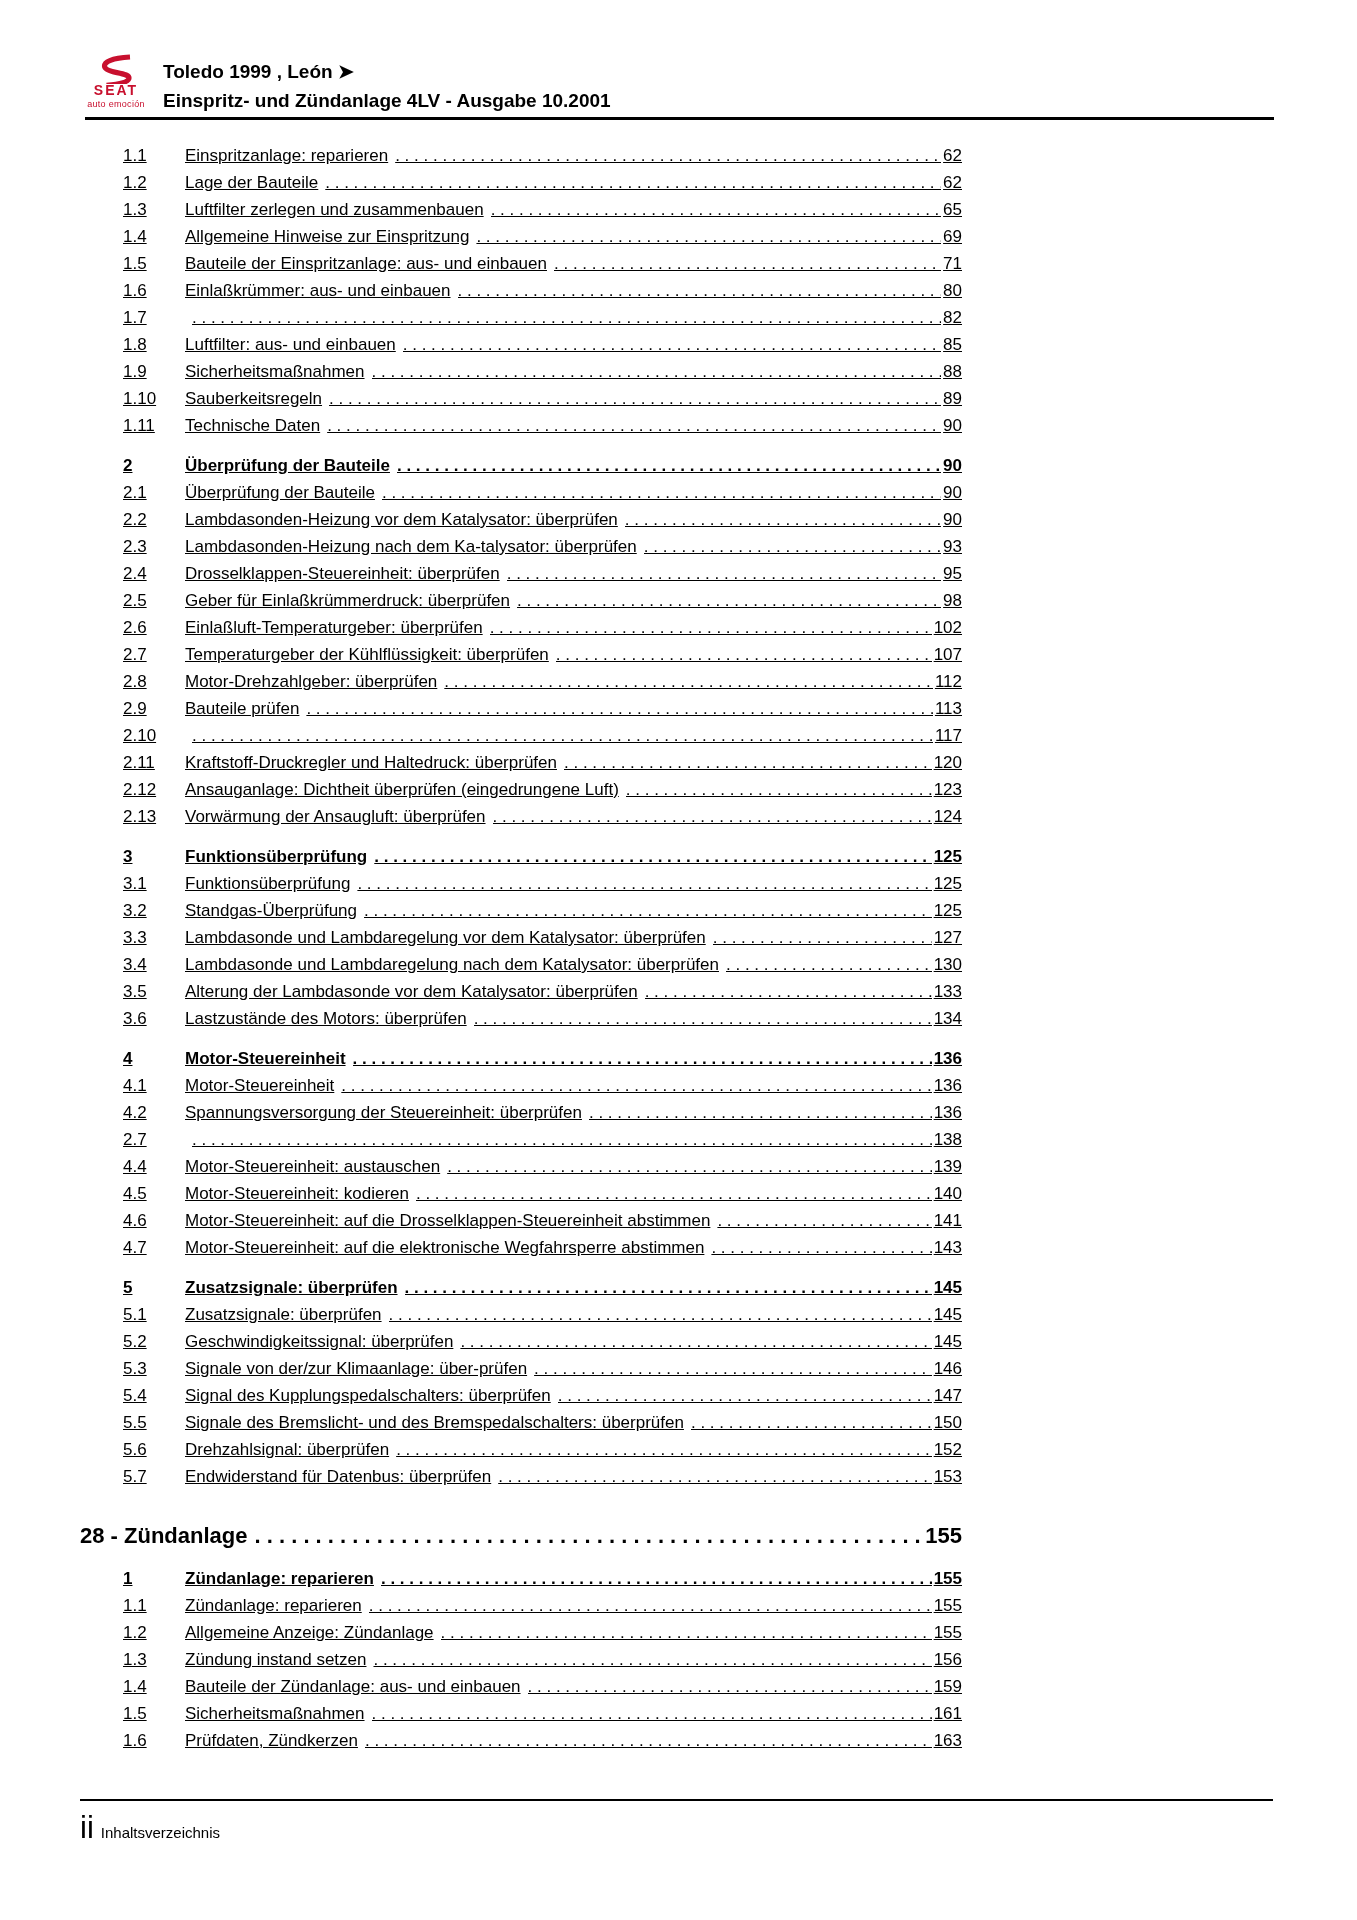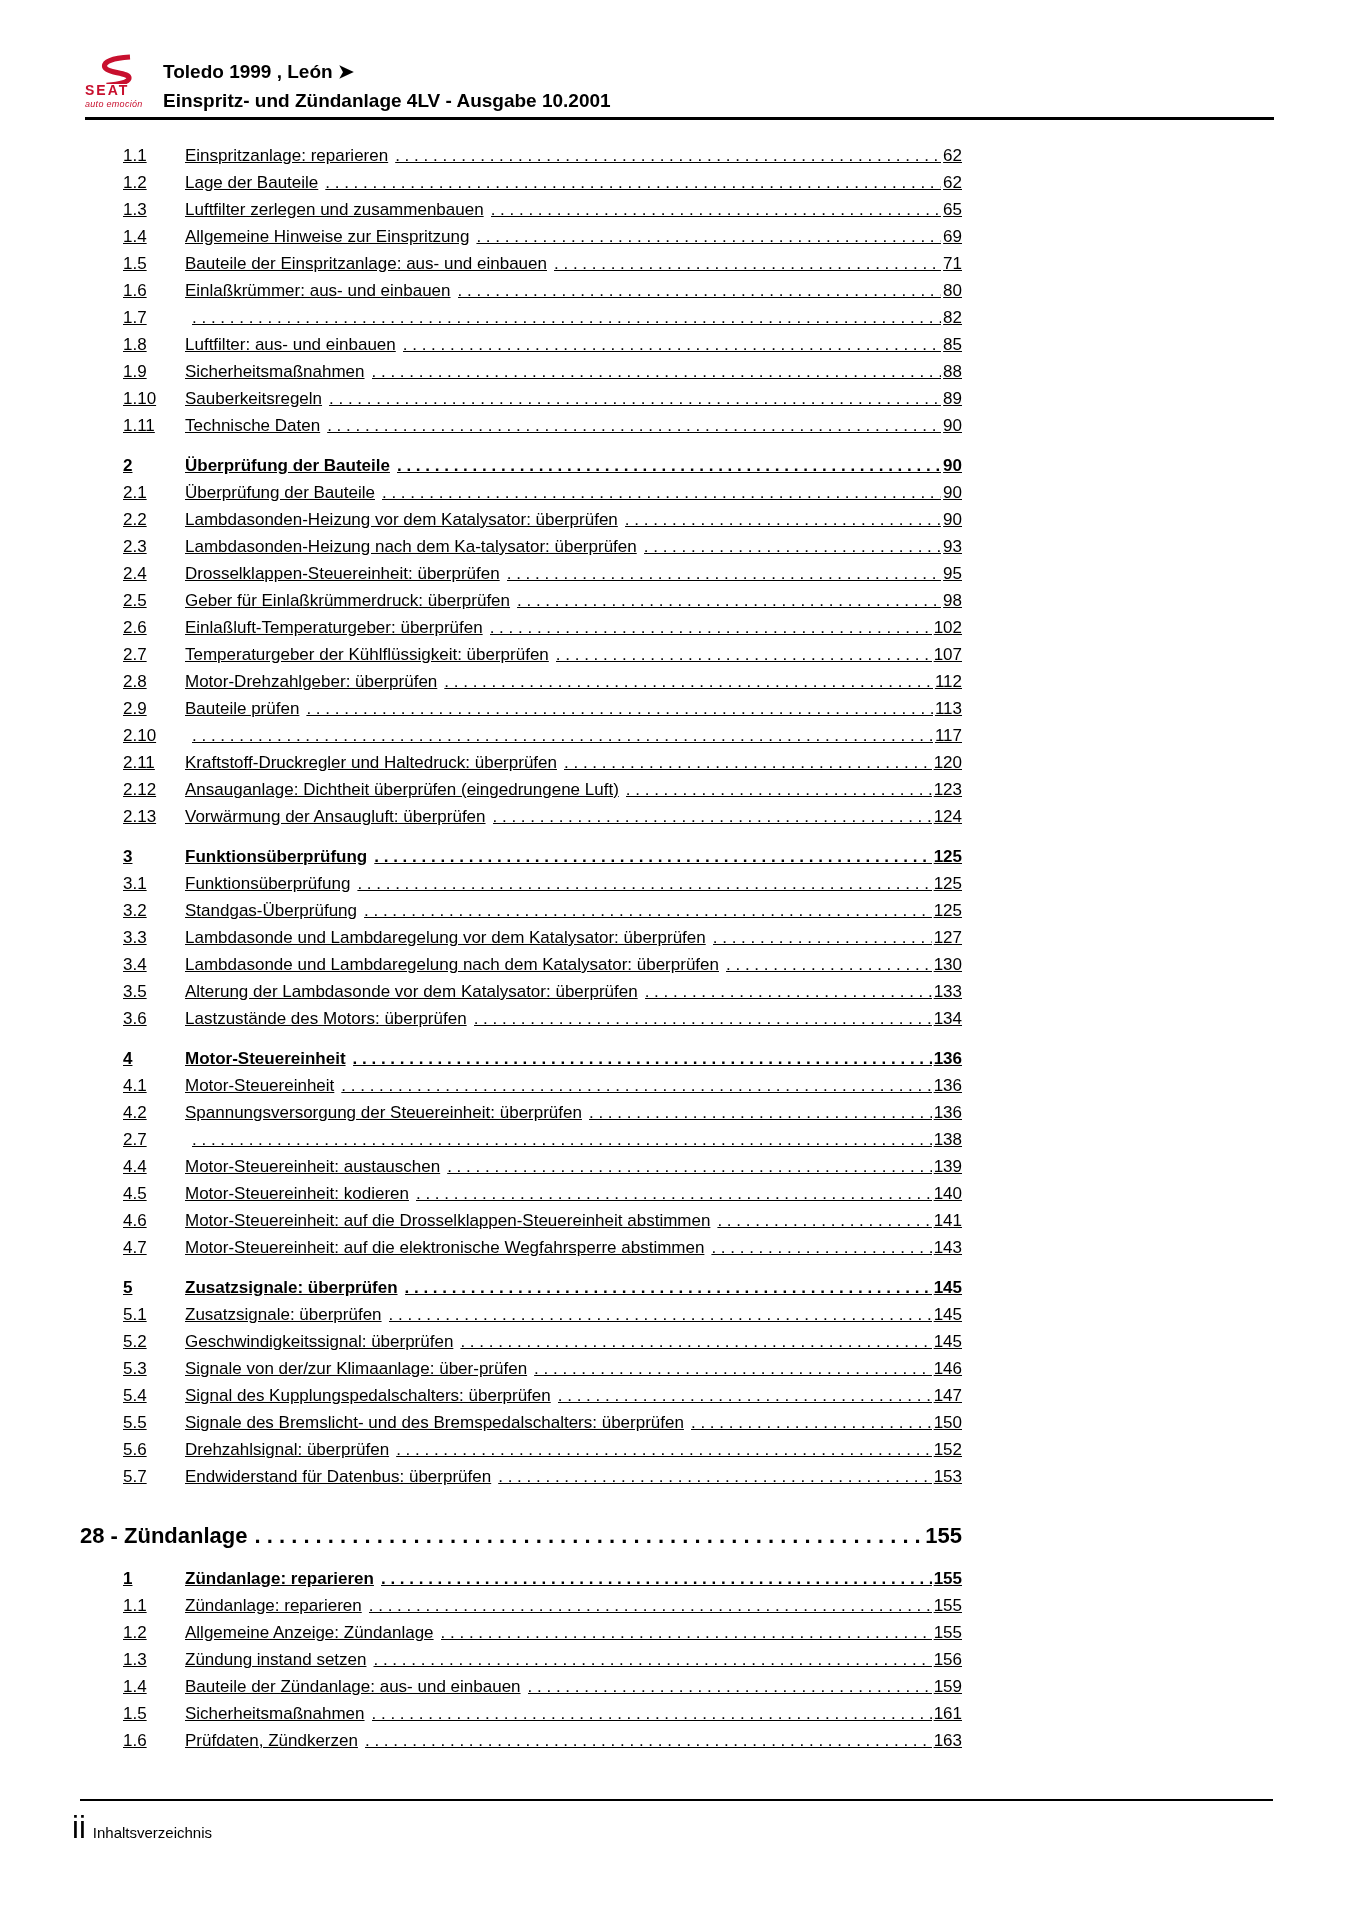--- a/index.html
+++ b/index.html
@@ -9,43 +9,43 @@
     width:1357px; height:1920px;
     position:relative;
     font-family:"Liberation Sans", sans-serif;
     color:#000;
     overflow:hidden;
   }
 
   
   .header { position:absolute; top:54px; left:85px; width:1189px; }
   .header-flex { display:flex; gap:16px; align-items:flex-start; }
-  .logo { width:62px; color:var(--brand,#c8102e); flex:none; }
+  .logo { width:62px; text-align:center; color:var(--brand,#c8102e); flex:none; }
   .logo-s { display:block; margin:0 auto; }
   .logo-brand { font-size:14px; font-weight:bold; letter-spacing:2px; margin-top:-2px; }
-  .logo-tagline { font-size:9px; margin-top:1px; letter-spacing:0.3px;font-style:italic; }
+  .logo-tagline { font-size:9px; margin-top:1px; letter-spacing:0.3px; }
   .header-titles { padding-top:6px; }
   .h-title { font-size:19px; font-weight:bold; }
   .h-sub { font-size:19px; font-weight:bold; margin-top:7px; }
   .header-rule { border-top:3px solid #000; margin-top:5px; }
 
   
   .toc { position:absolute; top:142px; left:80px; width:882px; }
   .row { display:flex; align-items:baseline; font-size:17px; line-height:27px; }
   .row.item, .row.section { padding-left:43px;text-decoration:underline; }
   .row.section { font-weight:bold; margin-top:13px; }
   .row.chapter { font-weight:bold; font-size:22px; line-height:32px; margin-top:30px; }
   .row .num { width:62px; flex:none; }
   .row .title { flex:none; white-space:nowrap; }
   .row .dots { flex:1 1 auto; min-width:0; overflow:hidden; white-space:nowrap; margin-left:7px; margin-right:2px; }
   .row .page { flex:none; text-align:right; }
 
   
   .footer-rule { position:absolute; top:1799px; left:80px; width:1193px; border-top:2px solid #000; }
-  .footer { position:absolute; top:1812px; left:72px; display:flex; align-items:baseline; gap:7px; }
+  .footer { position:absolute; top:1812px; left:80px; display:flex; align-items:baseline; gap:7px; }
   .footer-page { font-size:31px; line-height:1; }
   .footer-label { font-size:15px; }
 </style>
 </head>
 <body>
 
 <div class="header">
   <div class="header-flex">
     <div class="logo">
       <svg class="logo-s" width="38" height="30" viewBox="0 0 38 30" aria-hidden="true">

